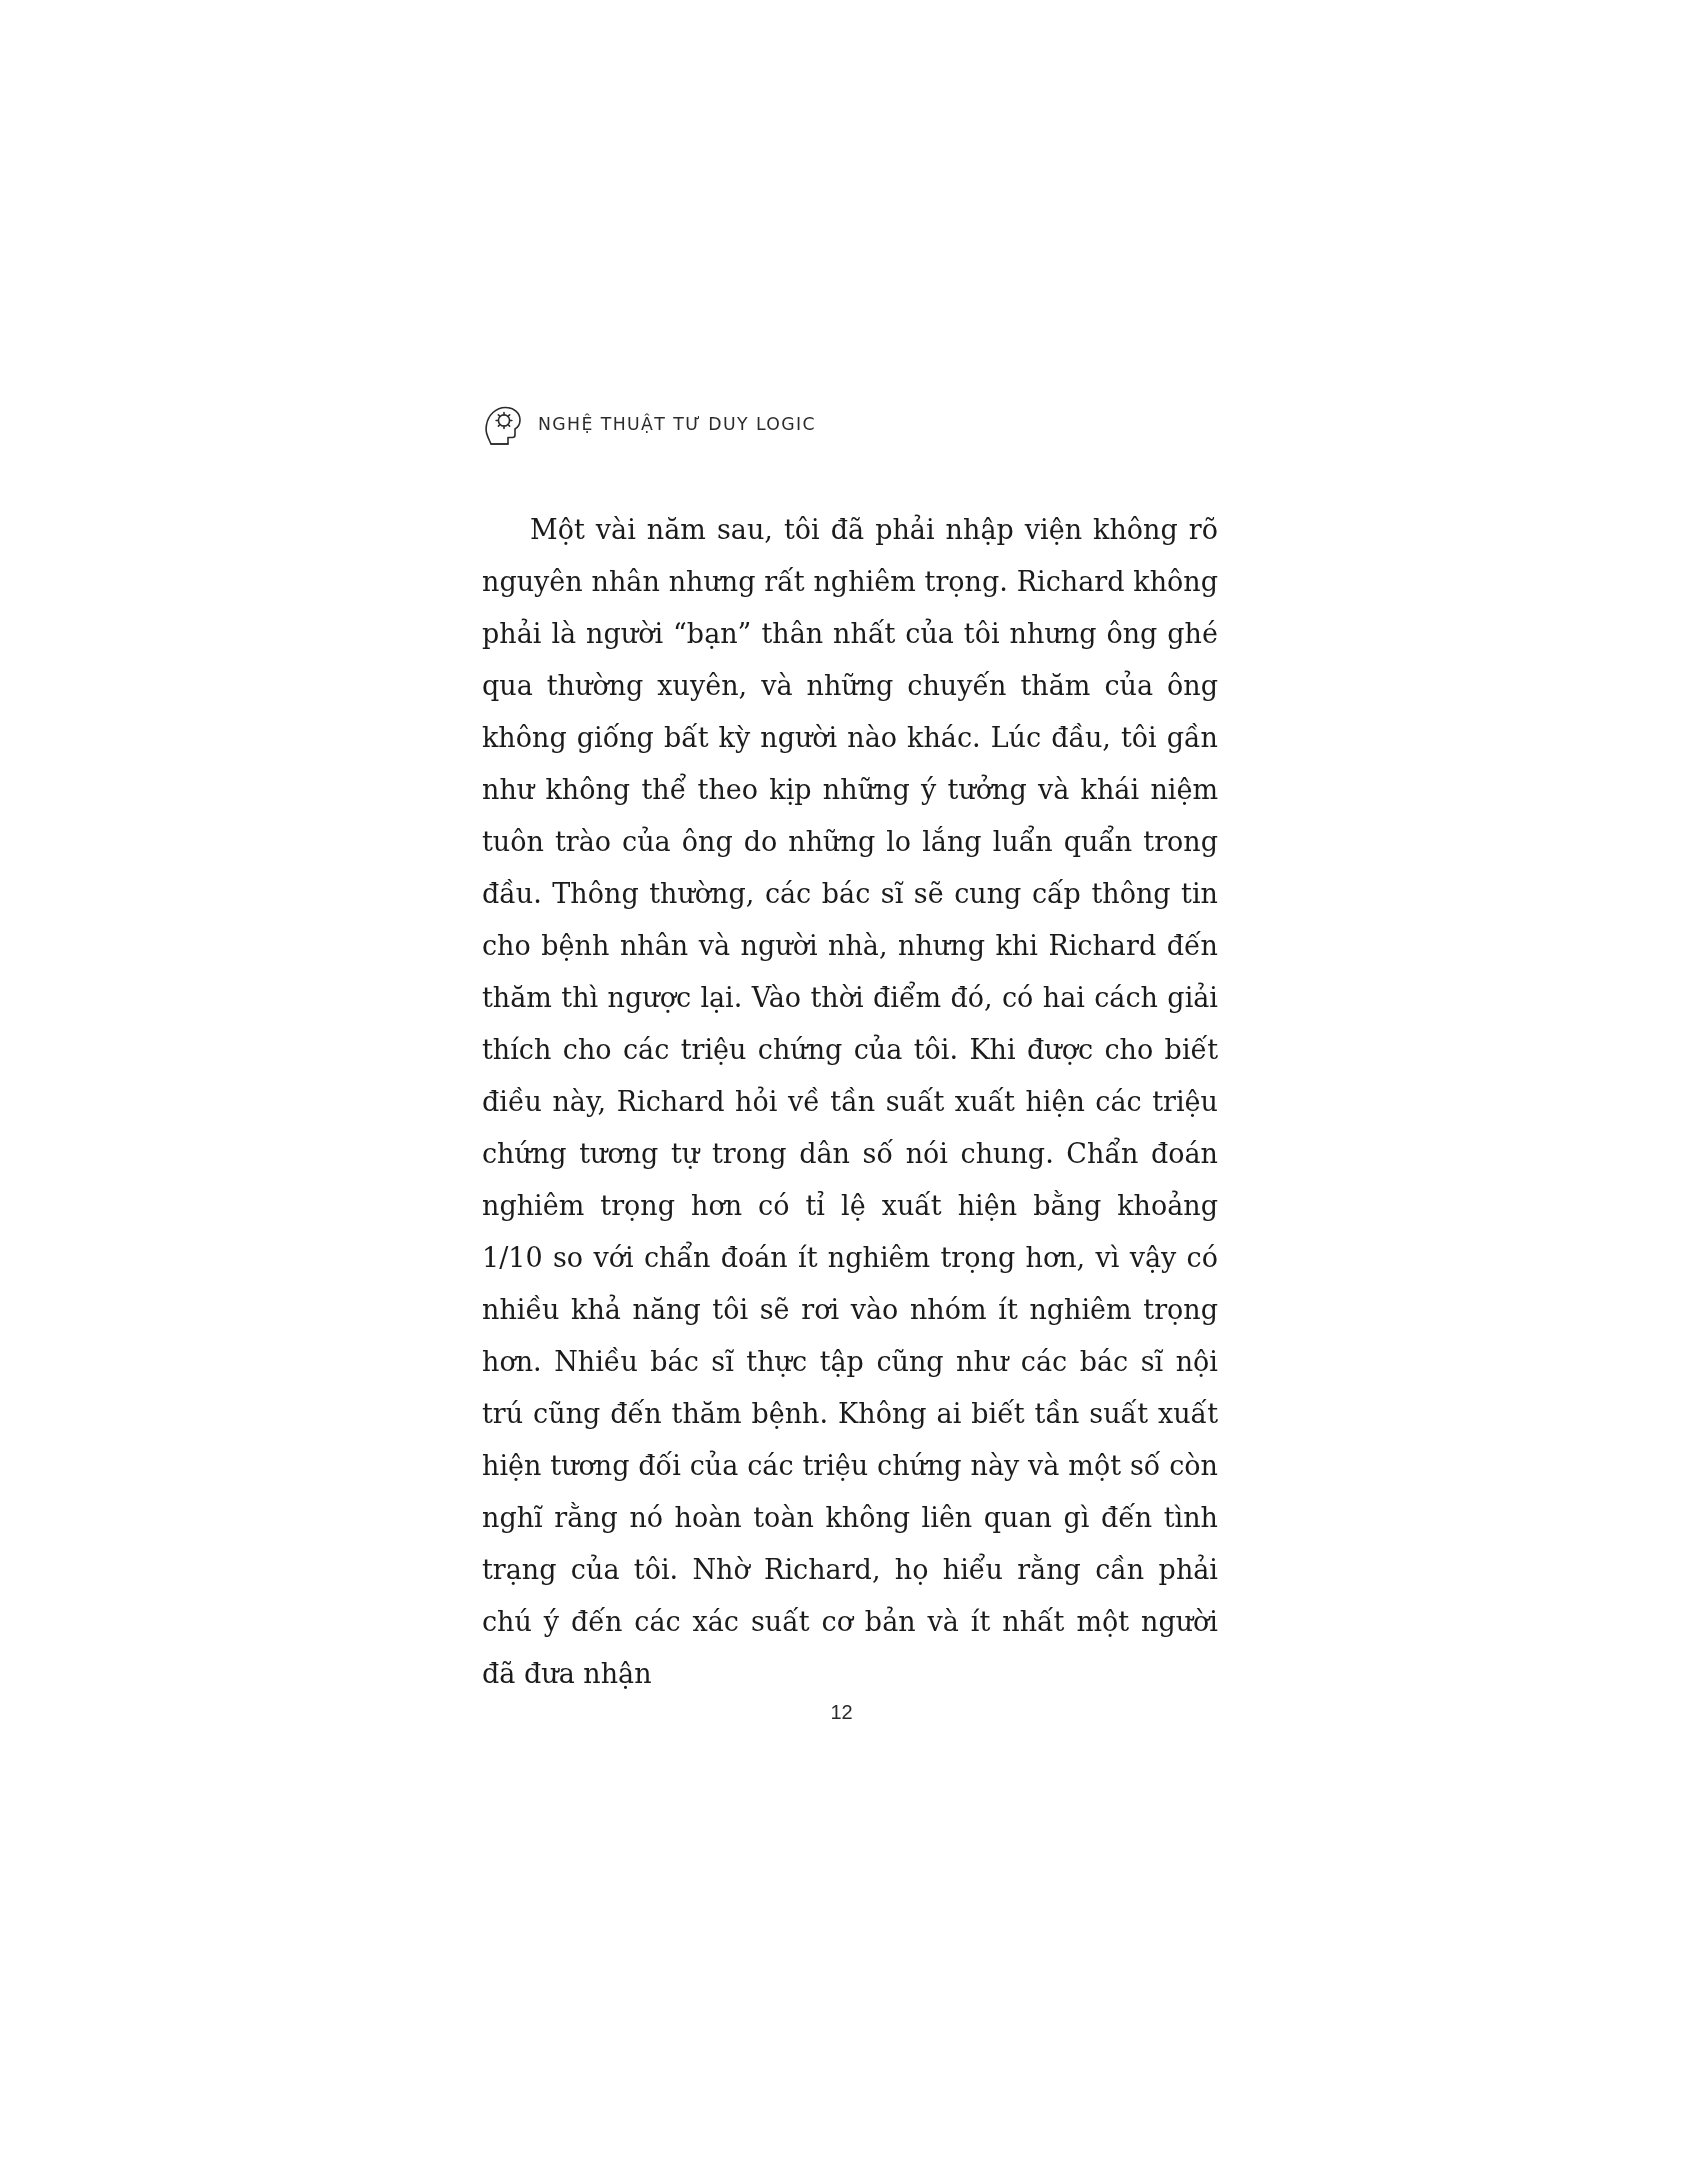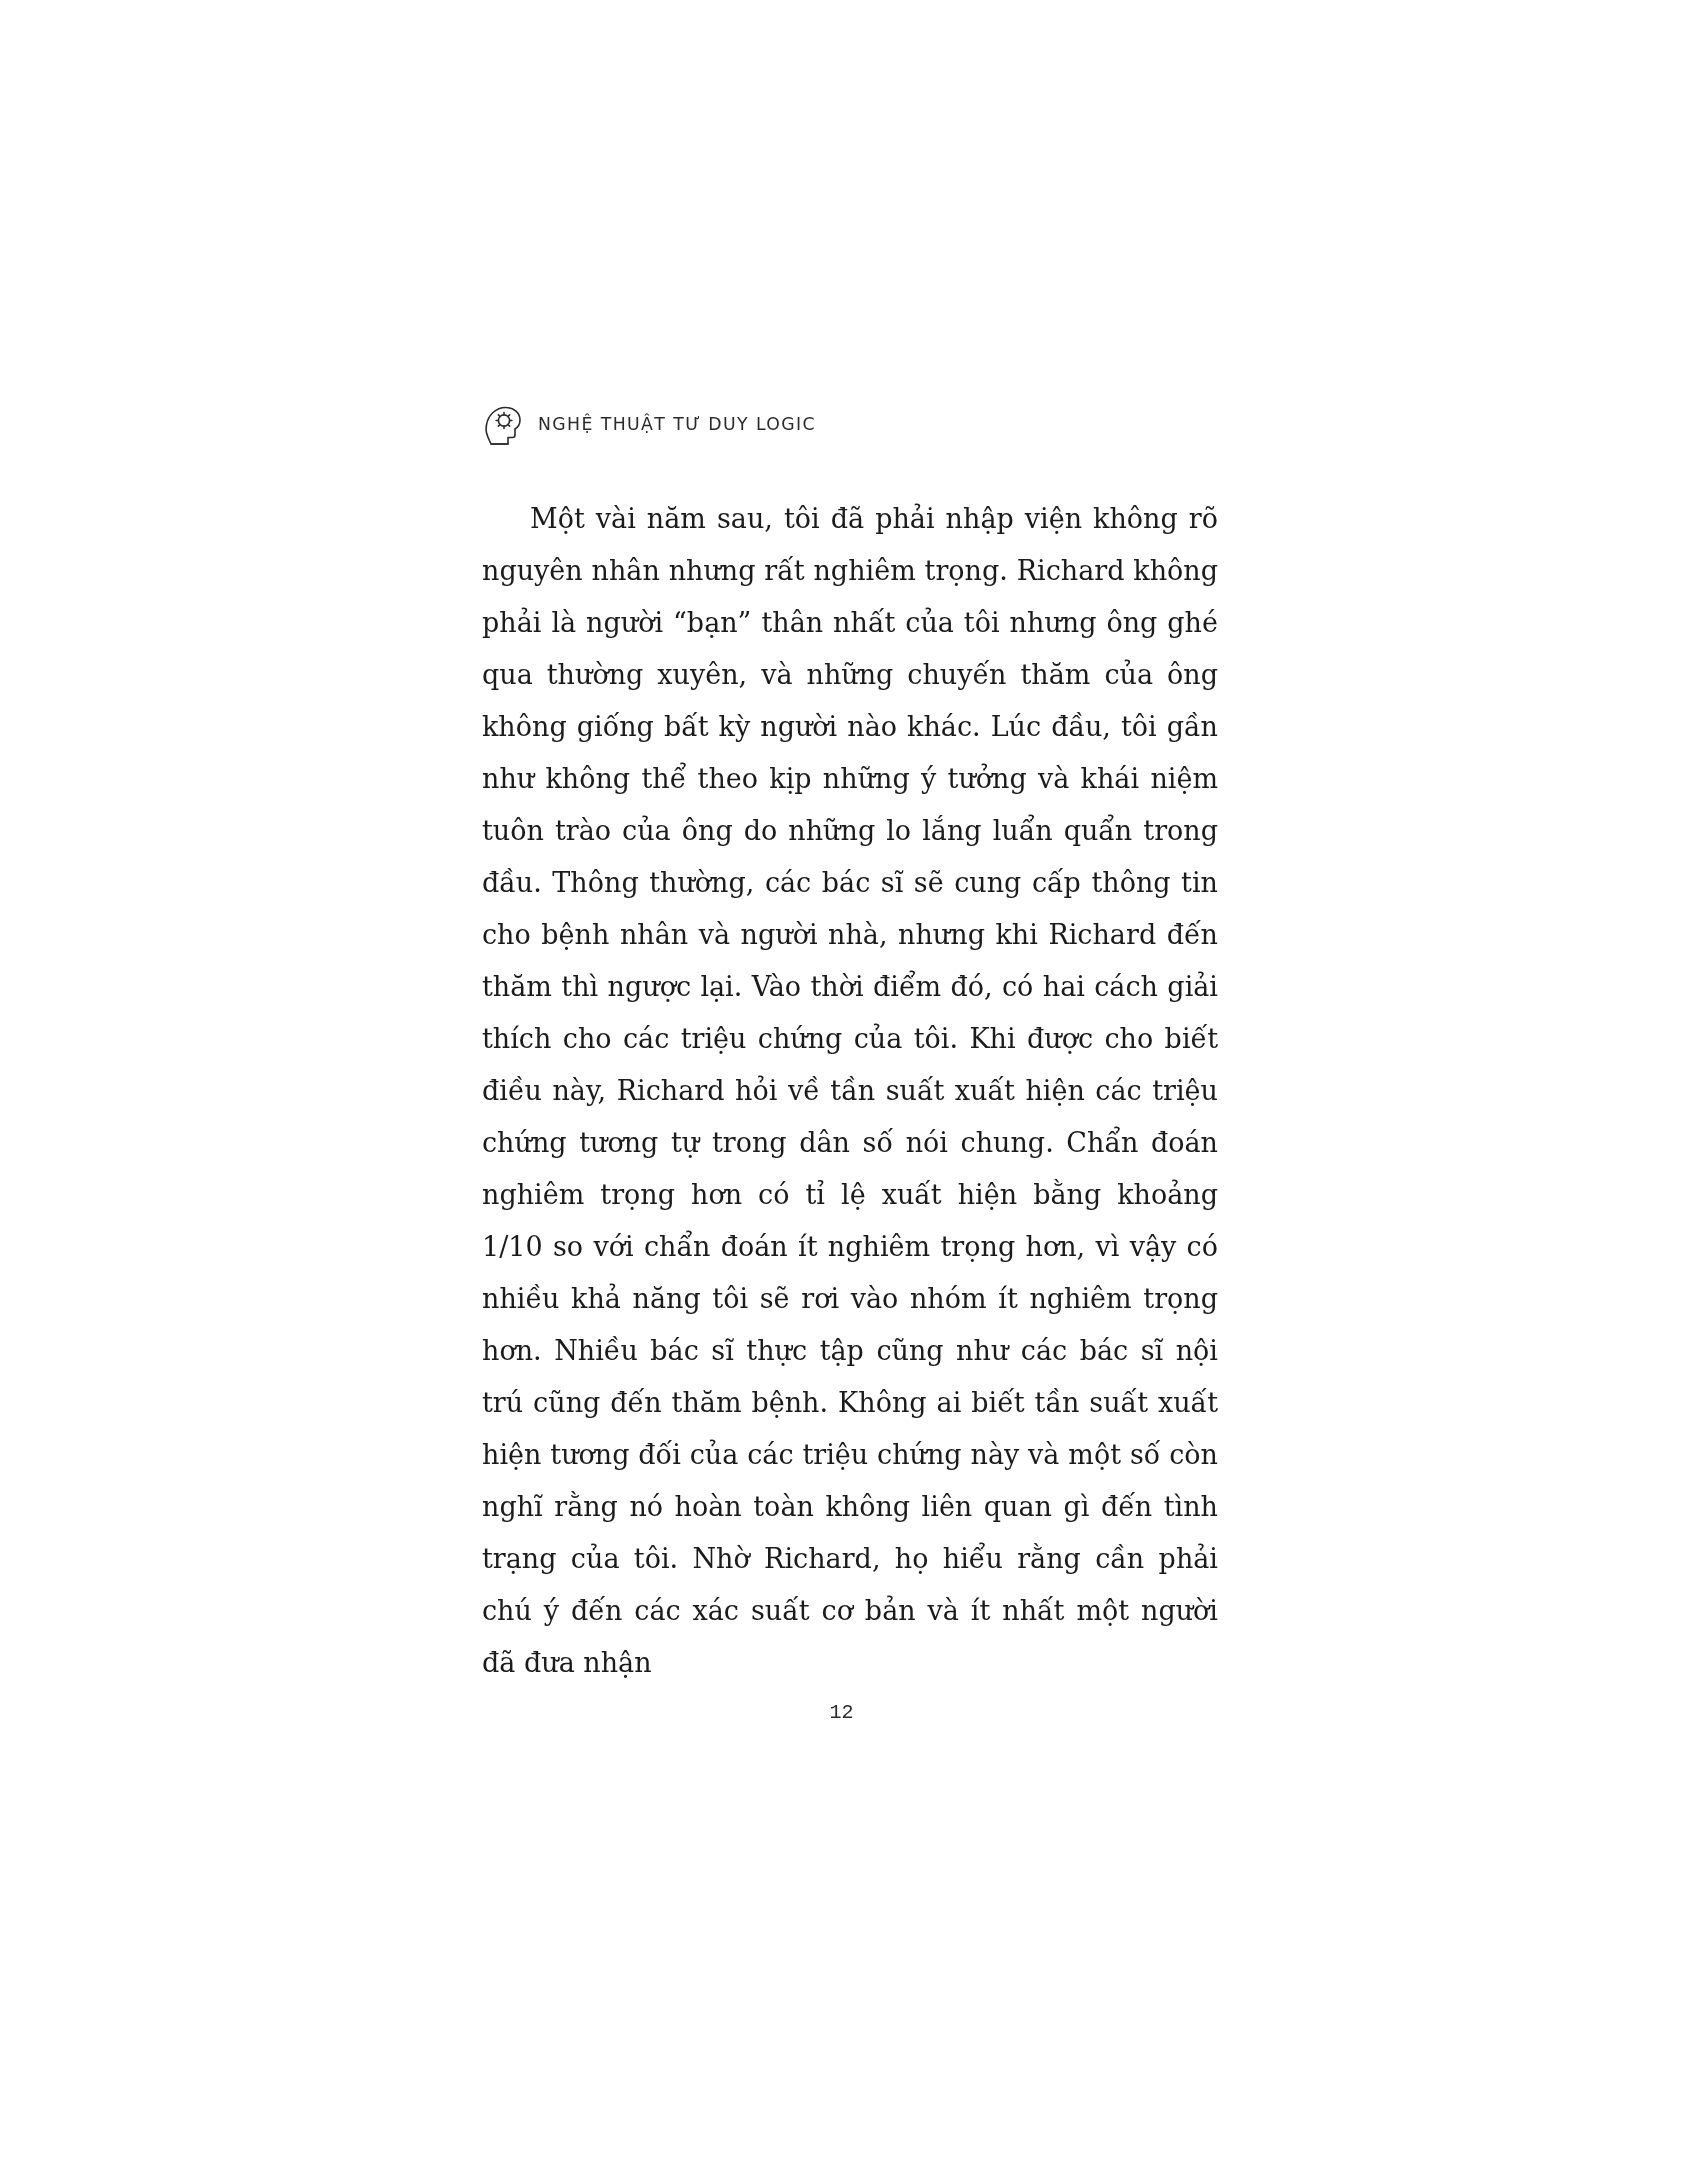--- a/index.html
+++ b/index.html
@@ -49,21 +49,21 @@
     letter-spacing: 1.4px;
     color: #2b2b2b;
     white-space: nowrap;
     font-weight: 400;
   }
 
   
   .body-text {
     position: absolute;
     left: 482px;
-    top: 493px;
+    top: 504px;
     width: 736px;
     font-family: "DejaVu Serif", serif;
     font-size: 27px;
     line-height: 52px;
     color: #1b1b1b;
     text-align: justify;
     text-justify: inter-word;
     -webkit-hyphens: none;
     hyphens: none;
   }
@@ -73,21 +73,21 @@
     text-indent: 48px;
   }
 
   
   .folio {
     position: absolute;
     left: 0;
     top: 1701px;
     width: 1683px;
     text-align: center;
-    font-family: Liberation Mono, monospace;
+    font-family: Liberation Sans, sans-serif;
     font-size: 20px;
     color: #2b2b2b;
   }
 </style>
 </head>
 <body>
 
 <div class="page">
 
   <div class="running-head">

